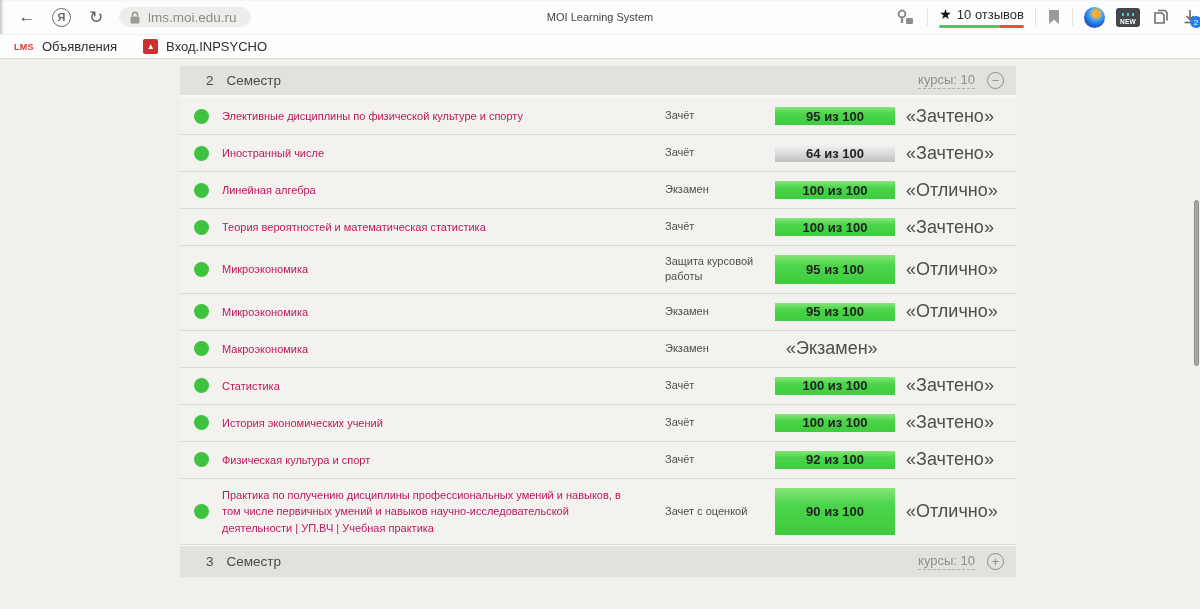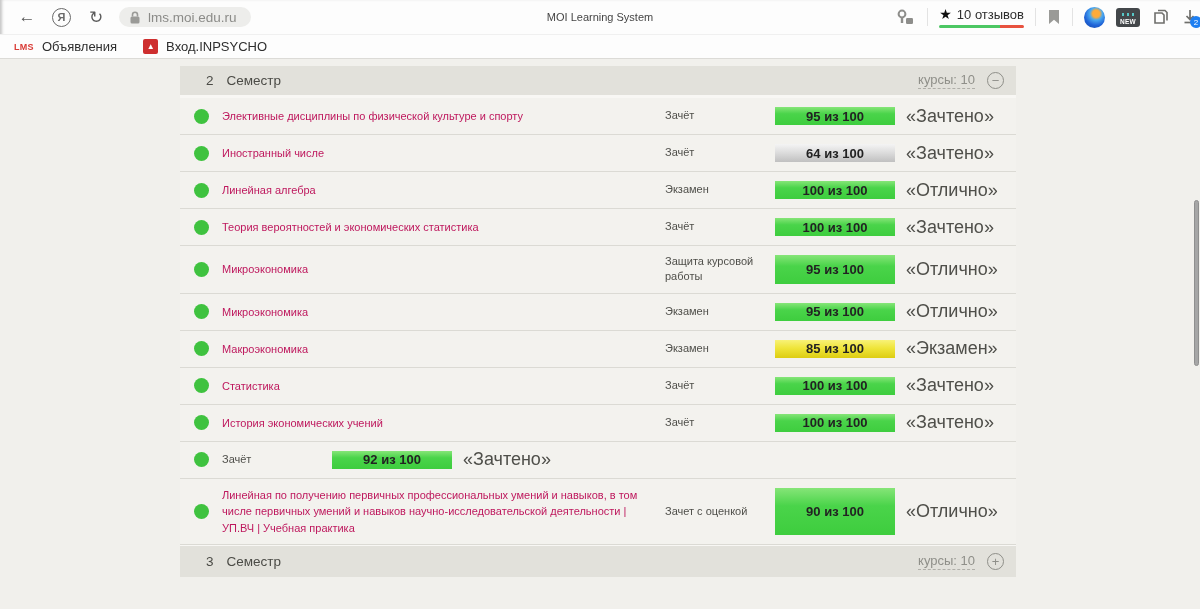--- a/index.html
+++ b/index.html
@@ -218,21 +218,21 @@
           <div class="score-cell">
             <div class="score-badge green">100 из 100</div>
           </div>
           <div class="cell grade-cell">«Отлично»</div>
         </div>
         <div class="row">
           <div class="cell dot-cell">
             <span class="dot"></span>
           </div>
           <div class="cell name-cell">
-            <a class="course-link">Теория вероятностей и экономических статистика</a>
+            <a class="course-link">Теория вероятностей и математическая статистика</a>
           </div>
           <div class="cell type-cell">Зачёт</div>
           <div class="score-cell">
             <div class="score-badge green">100 из 100</div>
           </div>
           <div class="cell grade-cell">«Зачтено»</div>
         </div>
         <div class="row">
           <div class="cell dot-cell">
             <span class="dot"></span>
@@ -260,23 +260,20 @@
           <div class="cell grade-cell">«Отлично»</div>
         </div>
         <div class="row">
           <div class="cell dot-cell">
             <span class="dot"></span>
           </div>
           <div class="cell name-cell">
             <a class="course-link">Макроэкономика</a>
           </div>
           <div class="cell type-cell">Экзамен</div>
-          <div class="score-cell">
-            <div class="score-badge yellow">85 из 100</div>
-          </div>
           <div class="cell grade-cell">«Экзамен»</div>
         </div>
         <div class="row">
           <div class="cell dot-cell">
             <span class="dot"></span>
           </div>
           <div class="cell name-cell">
             <a class="course-link">Статистика</a>
           </div>
           <div class="cell type-cell">Зачёт</div>
@@ -295,32 +292,35 @@
           <div class="cell type-cell">Зачёт</div>
           <div class="score-cell">
             <div class="score-badge green">100 из 100</div>
           </div>
           <div class="cell grade-cell">«Зачтено»</div>
         </div>
         <div class="row">
           <div class="cell dot-cell">
             <span class="dot"></span>
           </div>
+          <div class="cell name-cell">
+            <a class="course-link">Физическая культура и спорт</a>
+          </div>
           <div class="cell type-cell">Зачёт</div>
           <div class="score-cell">
             <div class="score-badge green">92 из 100</div>
           </div>
           <div class="cell grade-cell">«Зачтено»</div>
         </div>
         <div class="row">
           <div class="cell dot-cell">
             <span class="dot"></span>
           </div>
           <div class="cell name-cell">
-            <a class="course-link">Линейная по получению первичных профессиональных умений и навыков, в том числе первичных умений и навыков научно-исследовательской деятельности | УП.ВЧ | Учебная практика</a>
+            <a class="course-link">Практика по получению дисциплины профессиональных умений и навыков, в том числе первичных умений и навыков научно-исследовательской деятельности | УП.ВЧ | Учебная практика</a>
           </div>
           <div class="cell type-cell">Зачет с оценкой</div>
           <div class="score-cell">
             <div class="score-badge green">90 из 100</div>
           </div>
           <div class="cell grade-cell">«Отлично»</div>
         </div>
       </div>
 
     <div class="sem-bar footer">

